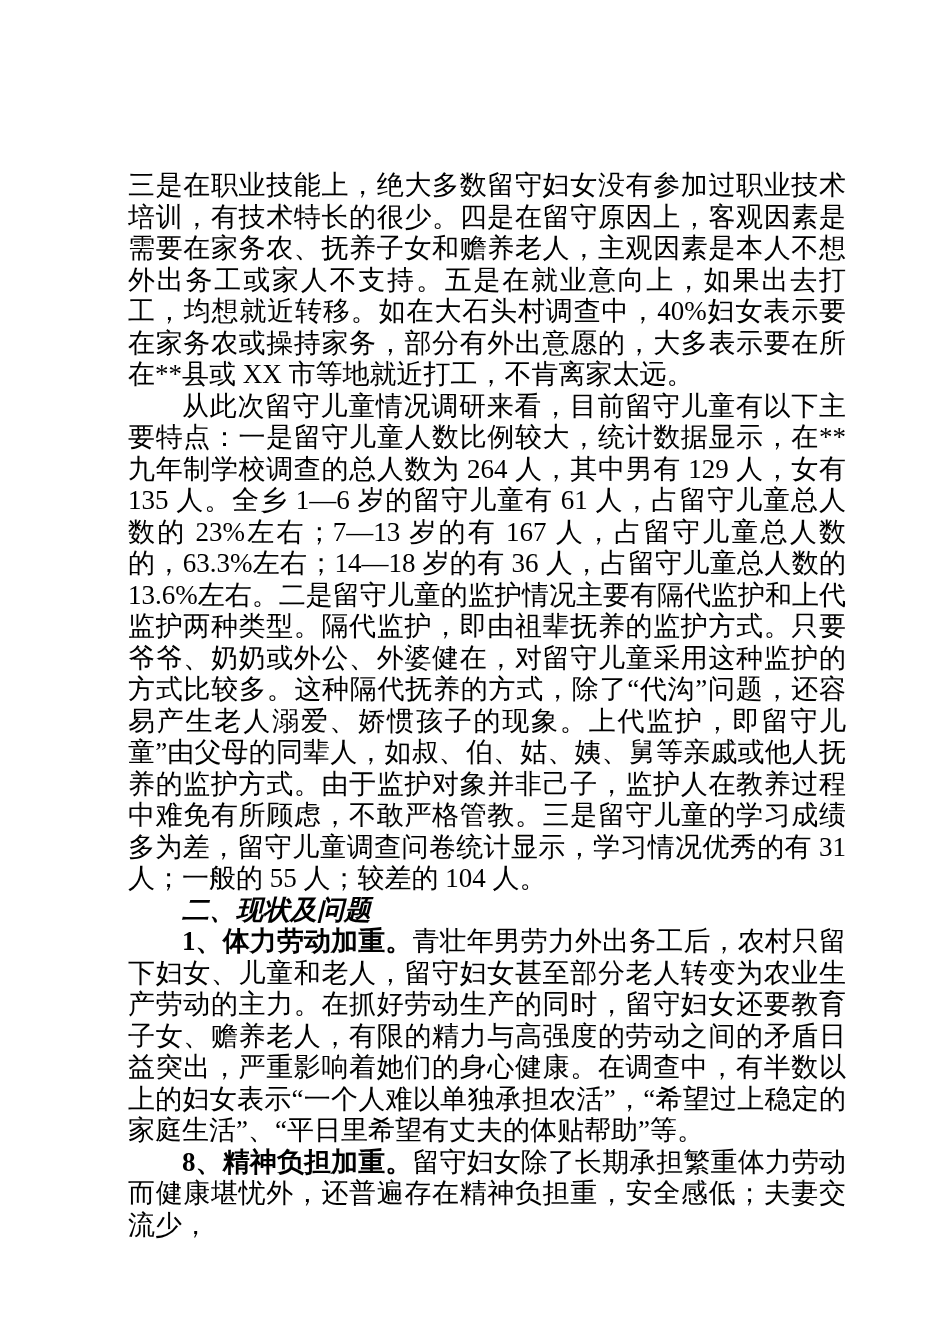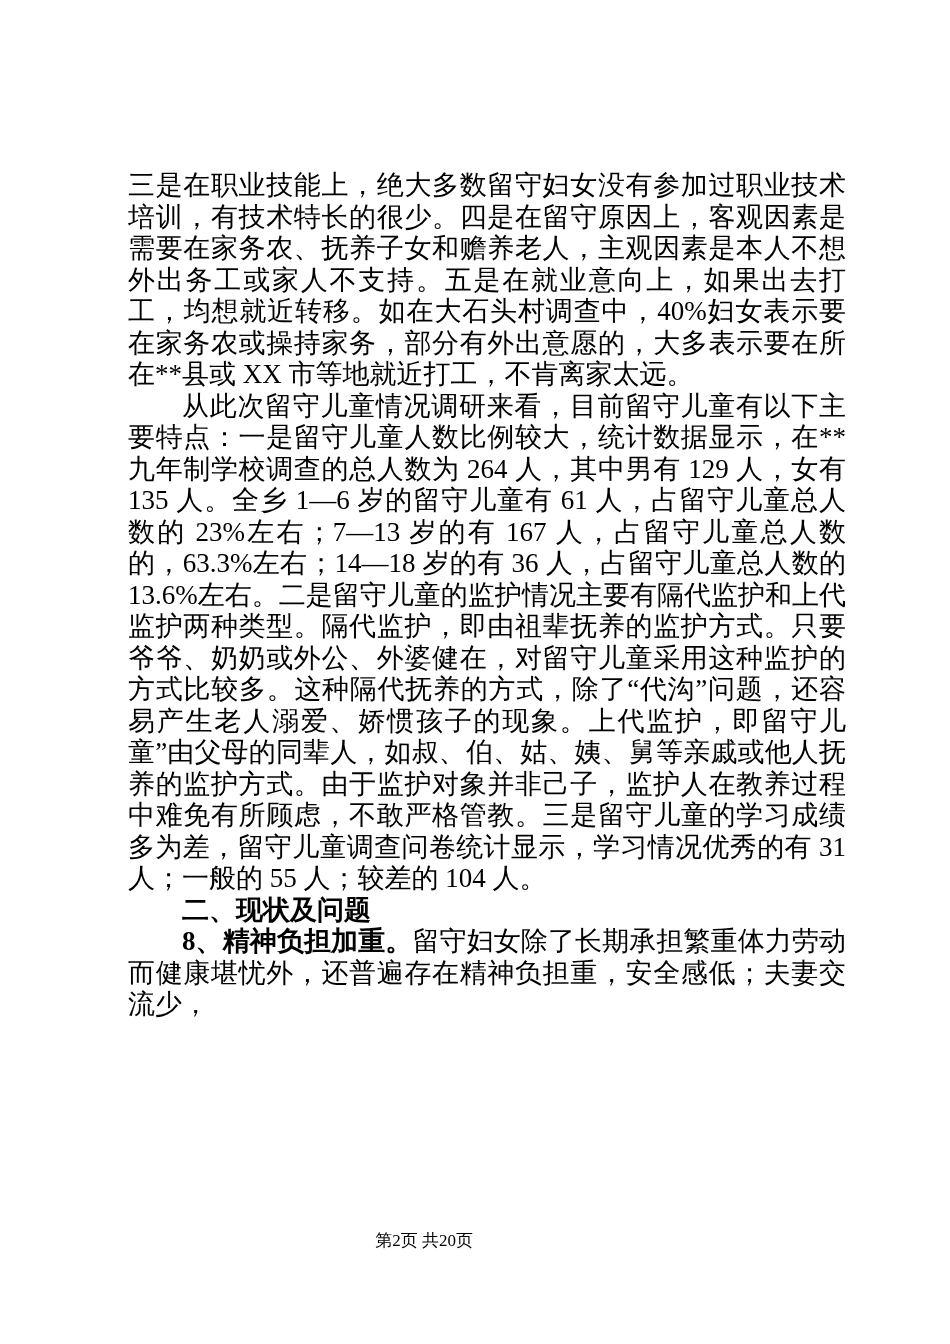--- a/index.html
+++ b/index.html
@@ -33,20 +33,21 @@
     text-align: justify;
     text-justify: inter-ideograph;
     text-indent: 2em;
     word-break: break-all;
   }
   .para.no-indent {
     text-indent: 0;
   }
   .heading {
     font-weight: bold;
+    font-style: italic;
   }
   .lead {
     font-weight: bold;
   }
   .footer {
     position: absolute;
     left: 0;
     right: 0;
     bottom: 92px;
     text-align: center;
@@ -55,16 +56,16 @@
   }
 </style>
 </head>
 <body>
 
 <div class="page">
   <div class="content">
     <p class="para no-indent">三是在职业技能上，绝大多数留守妇女没有参加过职业技术培训，有技术特长的很少。四是在留守原因上，客观因素是需要在家务农、抚养子女和赡养老人，主观因素是本人不想外出务工或家人不支持。五是在就业意向上，如果出去打工，均想就近转移。如在大石头村调查中，40%妇女表示要在家务农或操持家务，部分有外出意愿的，大多表示要在所在**县或 XX 市等地就近打工，不肯离家太远。</p>
     <p class="para">从此次留守儿童情况调研来看，目前留守儿童有以下主要特点：一是留守儿童人数比例较大，统计数据显示，在**九年制学校调查的总人数为 264 人，其中男有 129 人，女有 135 人。全乡 1—6 岁的留守儿童有 61 人，占留守儿童总人数的 23%左右；7—13 岁的有 167 人，占留守儿童总人数的，63.3%左右；14—18 岁的有 36 人，占留守儿童总人数的 13.6%左右。二是留守儿童的监护情况主要有隔代监护和上代监护两种类型。隔代监护，即由祖辈抚养的监护方式。只要爷爷、奶奶或外公、外婆健在，对留守儿童采用这种监护的方式比较多。这种隔代抚养的方式，除了“代沟”问题，还容易产生老人溺爱、娇惯孩子的现象。上代监护，即留守儿童”由父母的同辈人，如叔、伯、姑、姨、舅等亲戚或他人抚养的监护方式。由于监护对象并非己子，监护人在教养过程中难免有所顾虑，不敢严格管教。三是留守儿童的学习成绩多为差，留守儿童调查问卷统计显示，学习情况优秀的有 31 人；一般的 55 人；较差的 104 人。</p>
     <p class="para heading">二、现状及问题</p>
+    <p class="para"><span class="lead">1、体力劳动加重。</span><span>青壮年男劳力外出务工后，农村只留下妇女、儿童和老人，留守妇女甚至部分老人转变为农业生产劳动的主力。在抓好劳动生产的同时，留守妇女还要教育子女、赡养老人，有限的精力与高强度的劳动之间的矛盾日益突出，严重影响着她们的身心健康。在调查中，有半数以上的妇女表示“一个人难以单独承担农活”，“希望过上稳定的家庭生活”、“平日里希望有丈夫的体贴帮助”等。</span></p>
     <p class="para"><span class="lead">8、精神负担加重。</span><span>留守妇女除了长期承担繁重体力劳动而健康堪忧外，还普遍存在精神负担重，安全感低；夫妻交流少，</span></p>
   </div>
-  <div class="footer">第2页 共20页</div>
 </div>
 
 </body></html>

